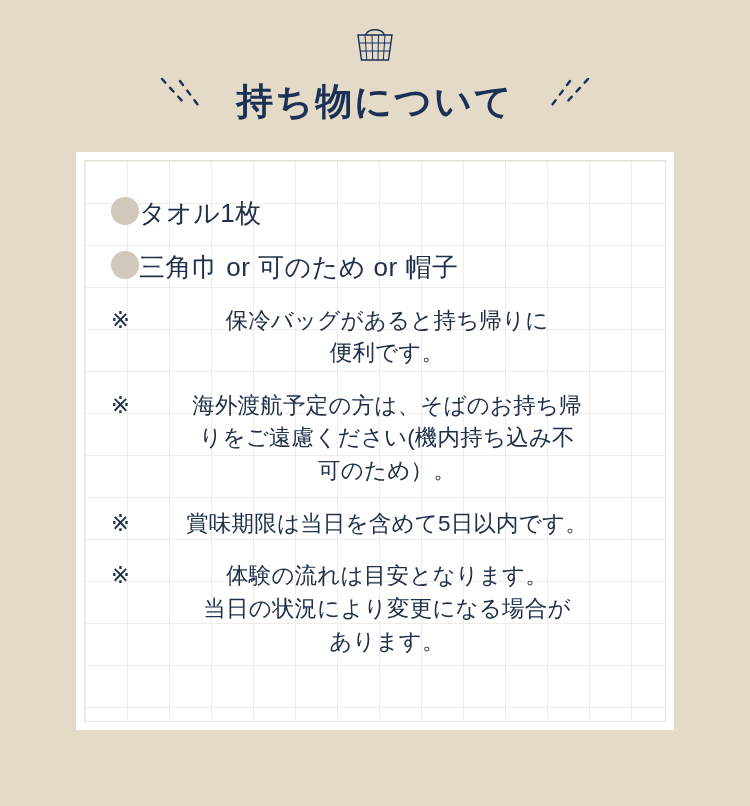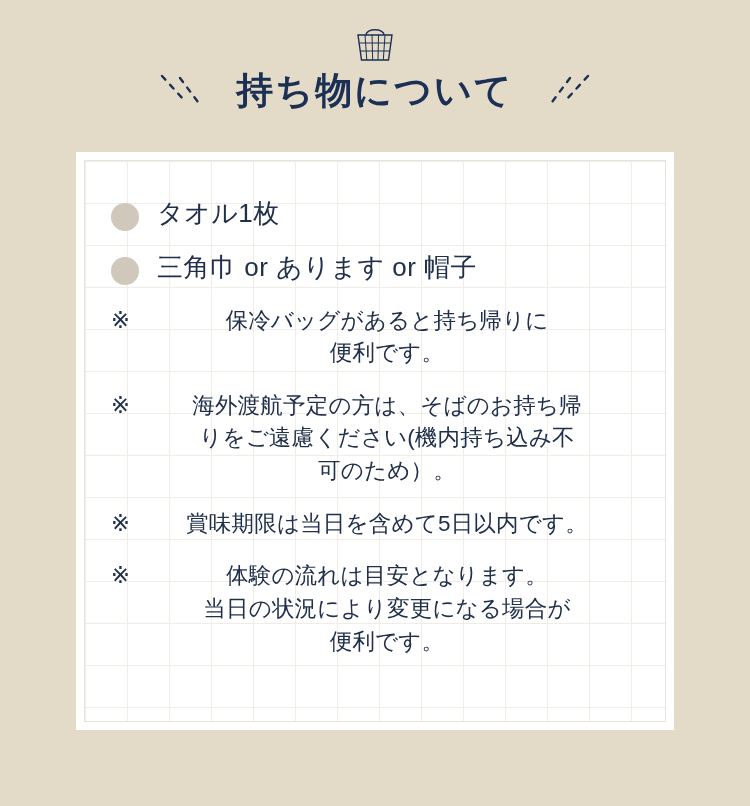--- a/index.html
+++ b/index.html
@@ -26,21 +26,21 @@
     text-align: center;
   }
   .basket-icon {
     display: block;
     margin: 0 auto 8px auto;
     width: 46px;
     height: 42px;
   }
   .title-row {
     display: flex;
-    align-items: flex-start;
+    align-items: center;
     justify-content: center;
     gap: 16px;
     height: 58px;
   }
   .deco {
     width: 62px;
     height: 52px;
     flex: none;
   }
   .page-title {
@@ -78,22 +78,22 @@
   }
 
   
   .bullet-list {
     margin: 0;
     padding: 0;
     list-style: none;
   }
   .bullet-item {
     display: flex;
-    align-items: flex-end;
-    gap: 18px;
+    align-items: flex-start;
+    gap: 0;
     margin-bottom: 20px;
   }
   .bullet-dot {
     width: 28px;
     height: 28px;
     border-radius: 50%;
     background: #cfc8bb;
     flex: none;
   }
   .bullet-text {
@@ -161,21 +161,21 @@
   <div class="card">
     <div class="card-inner">
 
       <ul class="bullet-list">
         <li class="bullet-item">
           <span class="bullet-dot"></span>
           <span class="bullet-text">タオル1枚</span>
         </li>
         <li class="bullet-item">
           <span class="bullet-dot"></span>
-          <span class="bullet-text">三角巾 or あります or 帽子</span>
+          <span class="bullet-text">三角巾 or 可のため or 帽子</span>
         </li>
       </ul>
 
       <div class="notes">
         <div class="note">
           <span class="note-mark">※</span>
           <span class="note-body">保冷バッグがあると持ち帰りに
 便利です。</span>
         </div>
         <div class="note">
@@ -185,20 +185,20 @@
 可のため）。</span>
         </div>
         <div class="note">
           <span class="note-mark">※</span>
           <span class="note-body">賞味期限は当日を含めて5日以内です。</span>
         </div>
         <div class="note">
           <span class="note-mark">※</span>
           <span class="note-body">体験の流れは目安となります。
 当日の状況により変更になる場合が
-便利です。</span>
+あります。</span>
         </div>
       </div>
 
     </div>
   </div>
 
 </div>
 
 </body></html>

